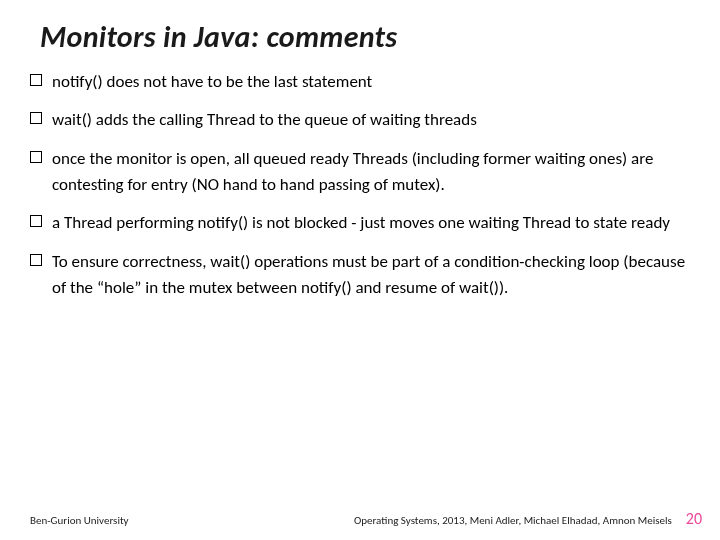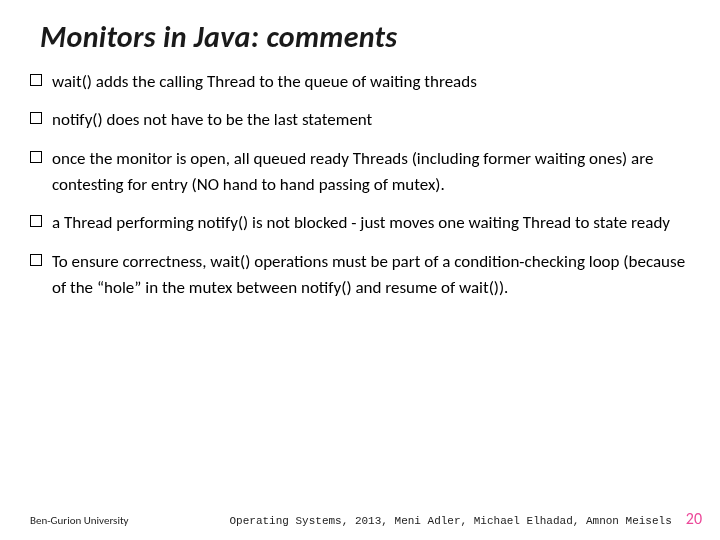--- a/index.html
+++ b/index.html
@@ -47,31 +47,31 @@
     left: 0;
     right: 0;
     display: flex;
     align-items: baseline;
     padding: 0 18px 0 30px;
     font-size: 11px;
     color: #222;
   }
   .footer .uni { flex: 0 0 auto; }
   .footer .spacer { flex: 1 1 auto; }
-  .footer .course { flex: 0 0 auto; margin-right: 14px; font-family: Liberation Mono, monospace; }
+  .footer .course { flex: 0 0 auto; margin-right: 14px; }
   .footer .pagenum { color: #ec4899; font-size: 16px; margin-top: 8px; }
 </style>
 </head>
 <body>
 
 <h1 class="title">Monitors  in Java: comments</h1>
 
 <ul class="bullets">
+  <li>notify()  does not have to be the last statement</li>
   <li>wait()  adds the calling Thread to the queue of waiting threads</li>
-  <li>notify()  does not have to be the last statement</li>
   <li>once the monitor is open, all queued ready Threads (including former waiting ones) are contesting for entry (NO hand to hand passing of mutex).</li>
   <li>a Thread performing notify() is not blocked - just moves one waiting Thread to state ready</li>
   <li>To ensure correctness, wait() operations must be part of a condition-checking loop (because of the “hole” in the mutex between notify() and resume of wait()).</li>
 </ul>
 
 <div class="footer">
   <span class="uni">Ben-Gurion University</span>
   <span class="spacer"></span>
   <span class="course">Operating Systems, 2013, Meni Adler, Michael Elhadad, Amnon Meisels</span>
   <span class="pagenum">20</span>

